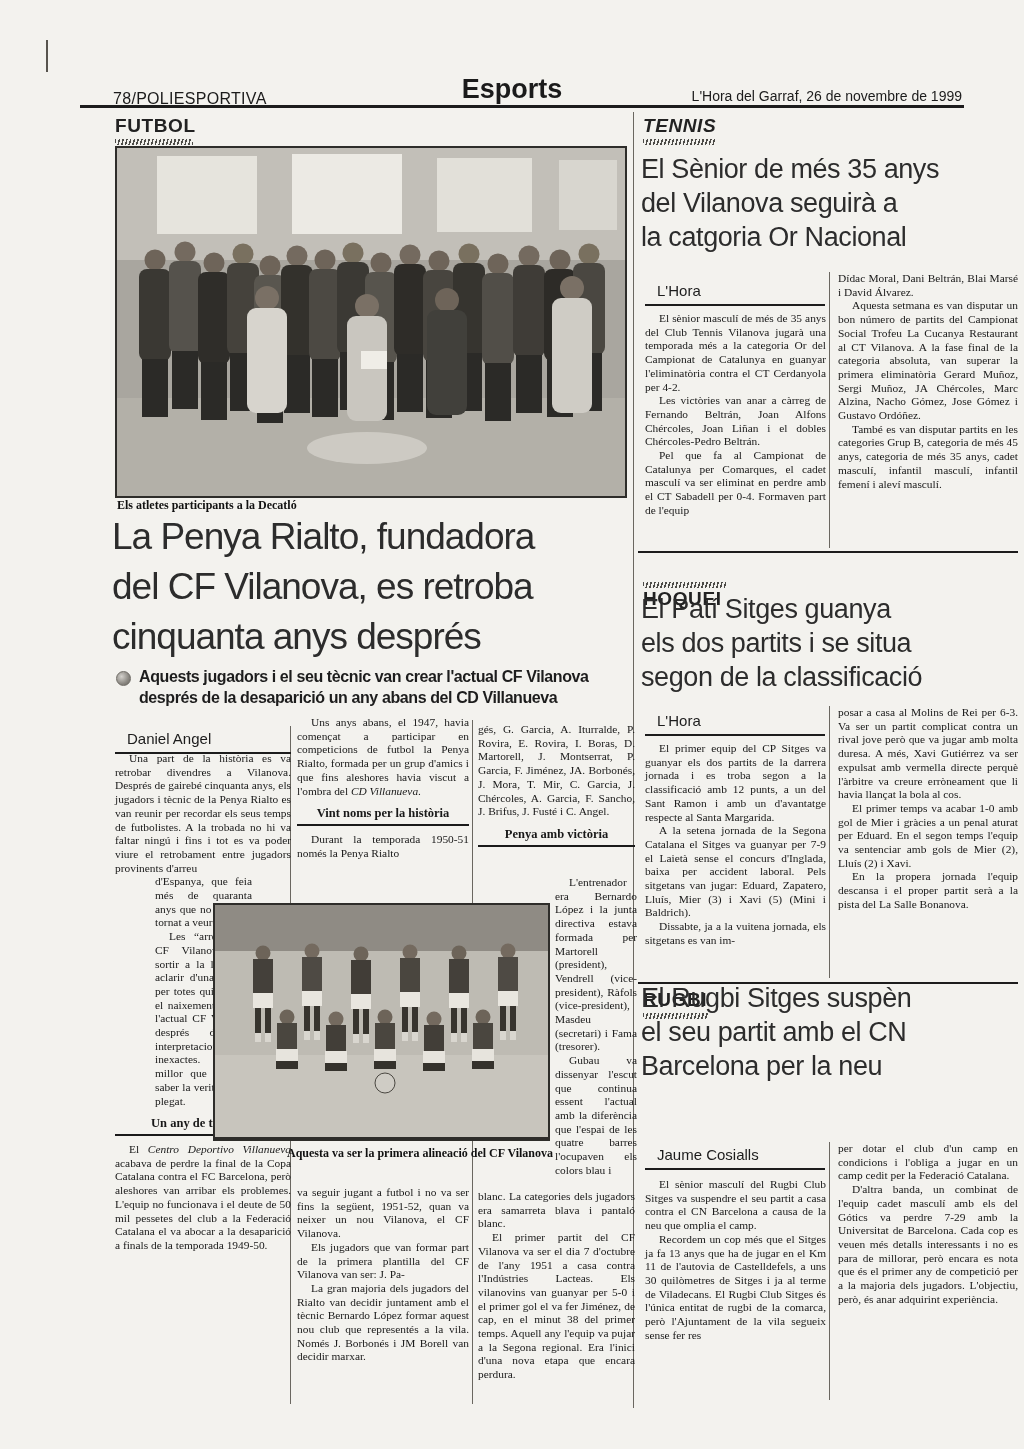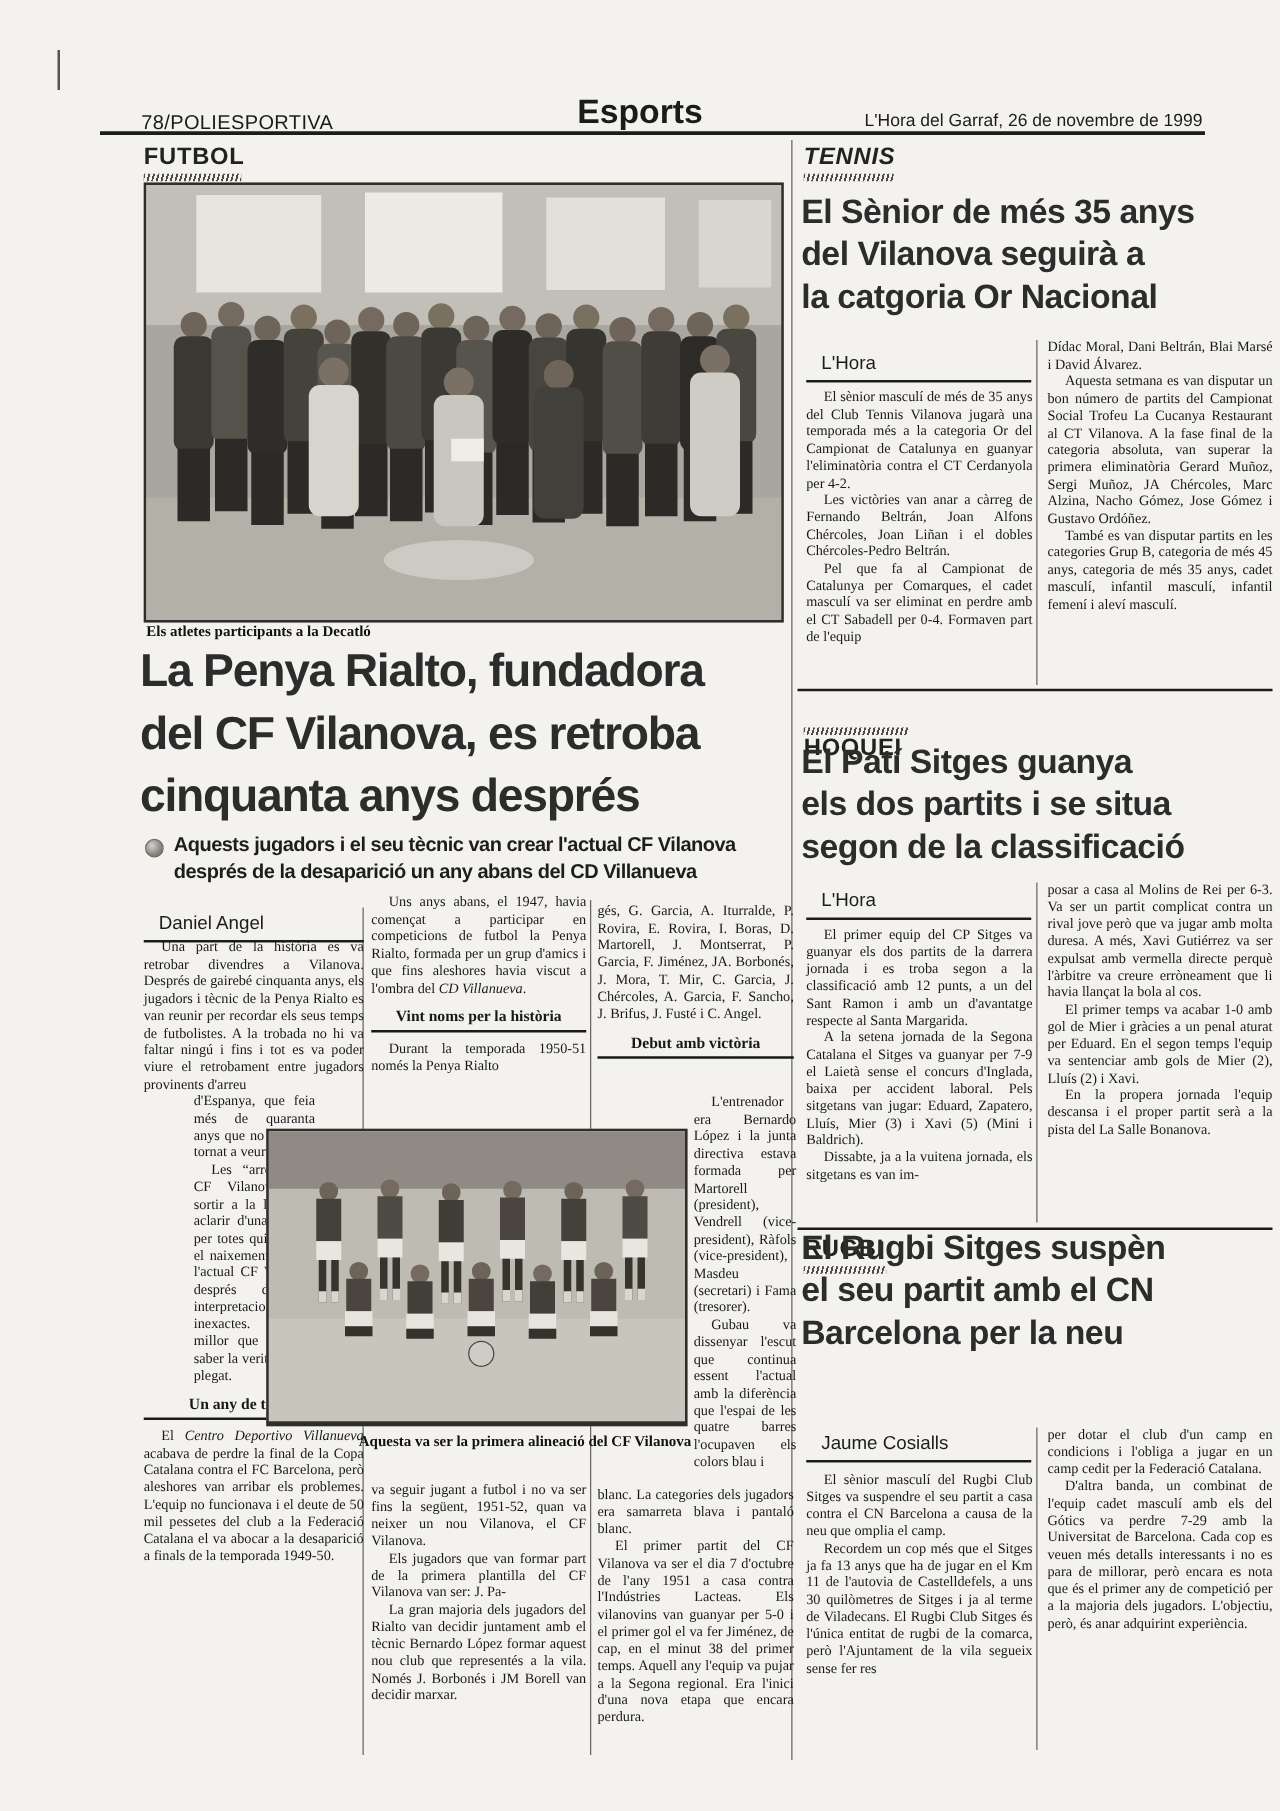--- a/index.html
+++ b/index.html
@@ -11,21 +11,21 @@
         line-height:13.7px;text-align:justify;color:#181818;z-index:2;hyphens:auto;}
   .body p{margin:0;}
   p.ind{text-indent:14px;}
   .subhead{font-family:"Liberation Serif",serif;font-weight:bold;font-size:12.5px;
         text-align:center;border-bottom:2px solid #1a1a1a;padding-bottom:3px;margin:9px 0 7px 0;}
   .byline{position:absolute;font-size:15px;color:#1c1c1c;border-bottom:2px solid #1c1c1c;
         padding:0 0 5px 12px;z-index:2;}
   .label{position:absolute;font-size:19px;font-weight:bold;letter-spacing:.6px;color:#222;}
   .hatch{position:absolute;height:6px;
         background:repeating-linear-gradient(105deg,#4c4b47 0 1.5px,rgba(0,0,0,0) 1.5px 3.6px);}
-  .headline{position:absolute;font-weight:bold;color:#2c2c2c;z-index:2;}
+  .headline{position:absolute;font-weight:normal;color:#2c2c2c;z-index:2;}
   .h-big{font-size:37px;line-height:50px;letter-spacing:-1px;}
   .h-small{font-size:27px;line-height:34px;letter-spacing:-.4px;}
   .caption{position:absolute;font-family:"Liberation Serif",serif;font-weight:bold;
         font-size:12px;color:#111;z-index:4;}
   .photo{position:absolute;border:2px solid #2e2d2a;background:#b5b2aa;z-index:3;}
   .photo svg{display:block;width:100%;height:100%;}
   .hleft{position:absolute;font-size:16px;letter-spacing:.3px;}
   .hcenter{position:absolute;left:0;width:1024px;text-align:center;font-size:27px;font-weight:bold;}
   .hright{position:absolute;font-size:14px;}
   .bullet{position:absolute;width:13px;height:13px;border-radius:50%;border:1px solid #6f6c66;
@@ -295,21 +295,21 @@
   <div class="caption" style="left:213px;top:1146px;width:340px;text-align:right;">Aquesta va ser la primera alineació del CF Vilanova</div>
 
   <div class="body" style="left:297px;top:1186px;width:172px;">
     <p>va seguir jugant a futbol i no va ser fins la següent, 1951-52, quan va neixer un nou Vilanova, el CF Vilanova.</p>
     <p class="ind">Els jugadors que van formar part de la primera plantilla del CF Vilanova van ser: J. Pa-</p>
     <p class="ind">La gran majoria dels jugadors del Rialto van decidir juntament amb el tècnic Bernardo López formar aquest nou club que representés a la vila. Només J. Borbonés i JM Borell van decidir marxar.</p>
   </div>
 
   <div class="body" style="left:478px;top:723px;width:157px;">
     <p>gés, G. Garcia, A. Iturralde, P. Rovira, E. Rovira, I. Boras, D. Martorell, J. Montserrat, P. Garcia, F. Jiménez, JA. Borbonés, J. Mora, T. Mir, C. Garcia, J. Chércoles, A. Garcia, F. Sancho, J. Brifus, J. Fusté i C. Angel.</p>
-    <div class="subhead">Debut amb victòria</div>
+    <div class="subhead">Penya amb victòria</div>
   </div>
 
   <div class="body" style="left:555px;top:876px;width:82px;z-index:4;">
     <p class="ind">L'entrenador era Bernardo López i la junta directiva estava formada per Martorell (president), Vendrell (vice-president), Ràfols (vice-president), Masdeu (secretari) i Fama (tresorer).</p>
     <p class="ind">Gubau va dissenyar l'escut que continua essent l'actual amb la diferència que l'espai de les quatre barres l'ocupaven els colors blau i</p>
   </div>
 
   <div class="body" style="left:478px;top:1190px;width:157px;">
     <p>blanc. La categories dels jugadors era samarreta blava i pantaló blanc.</p>
     <p class="ind">El primer partit del CF Vilanova va ser el dia 7 d'octubre de l'any 1951 a casa contra l'Indústries Lacteas. Els vilanovins van guanyar per 5-0 i el primer gol el va fer Jiménez, de cap, en el minut 38 del primer temps. Aquell any l'equip va pujar a la Segona regional. Era l'inici d'una nova etapa que encara perdura.</p>

